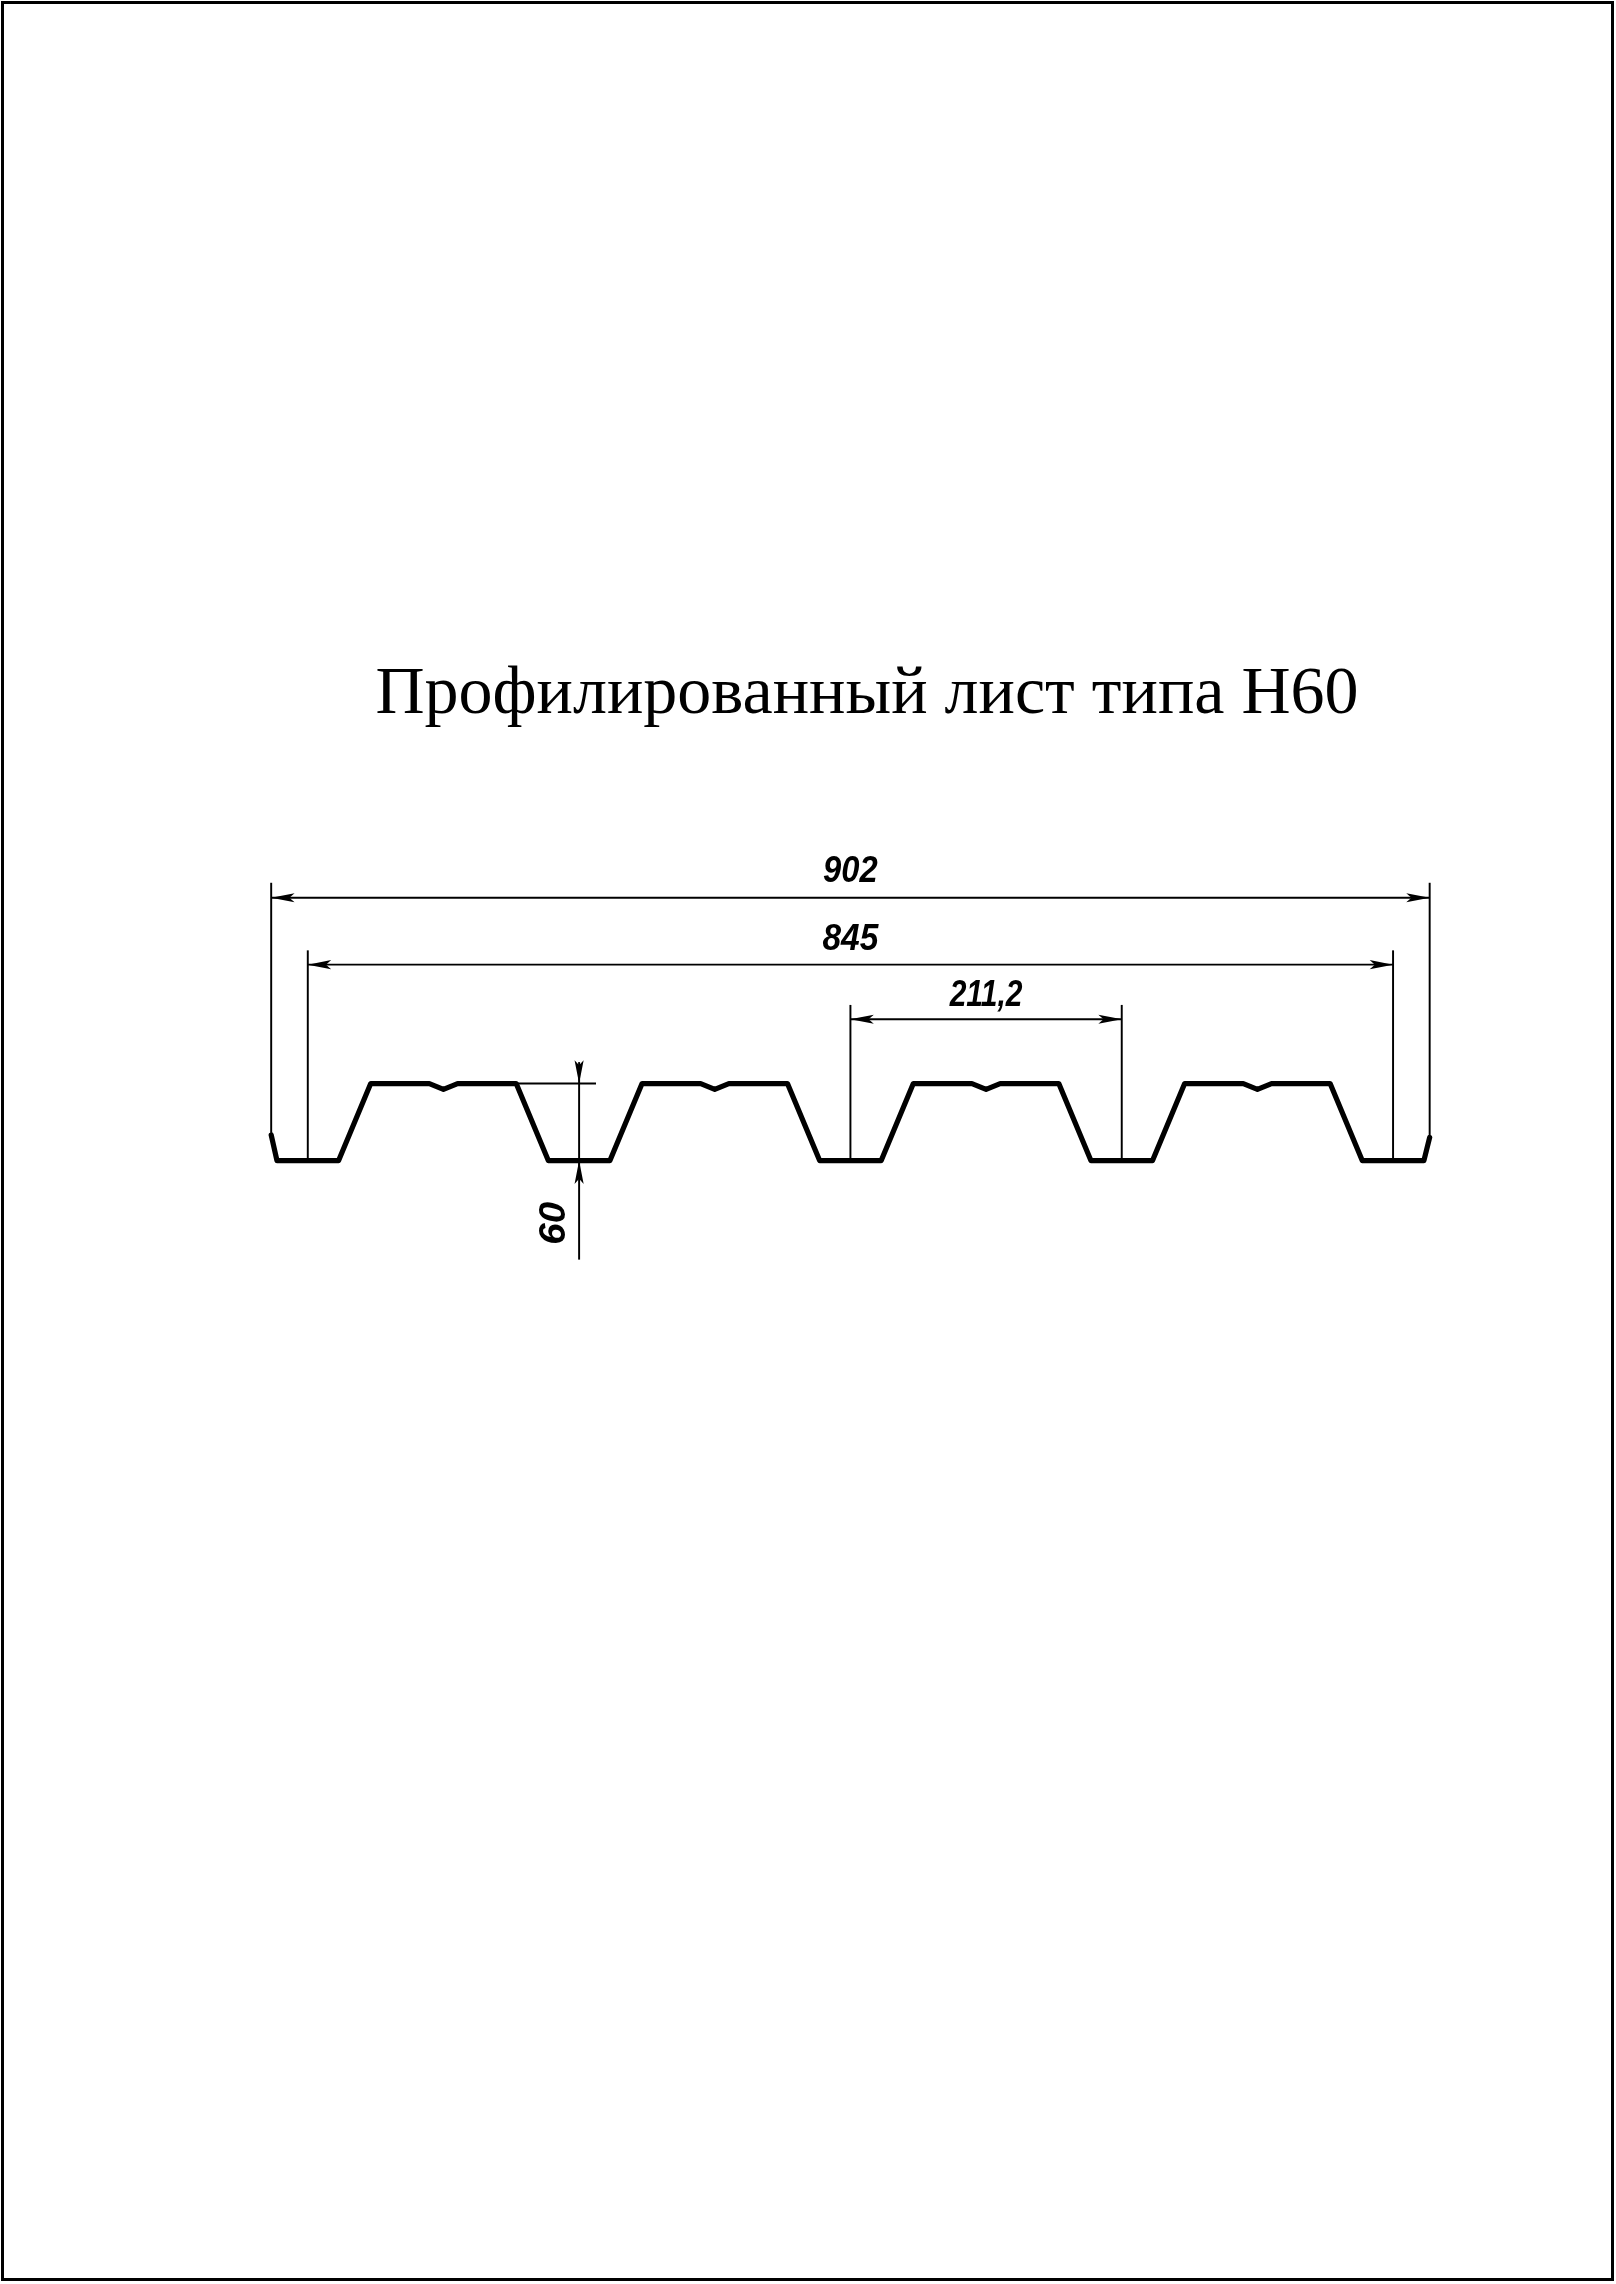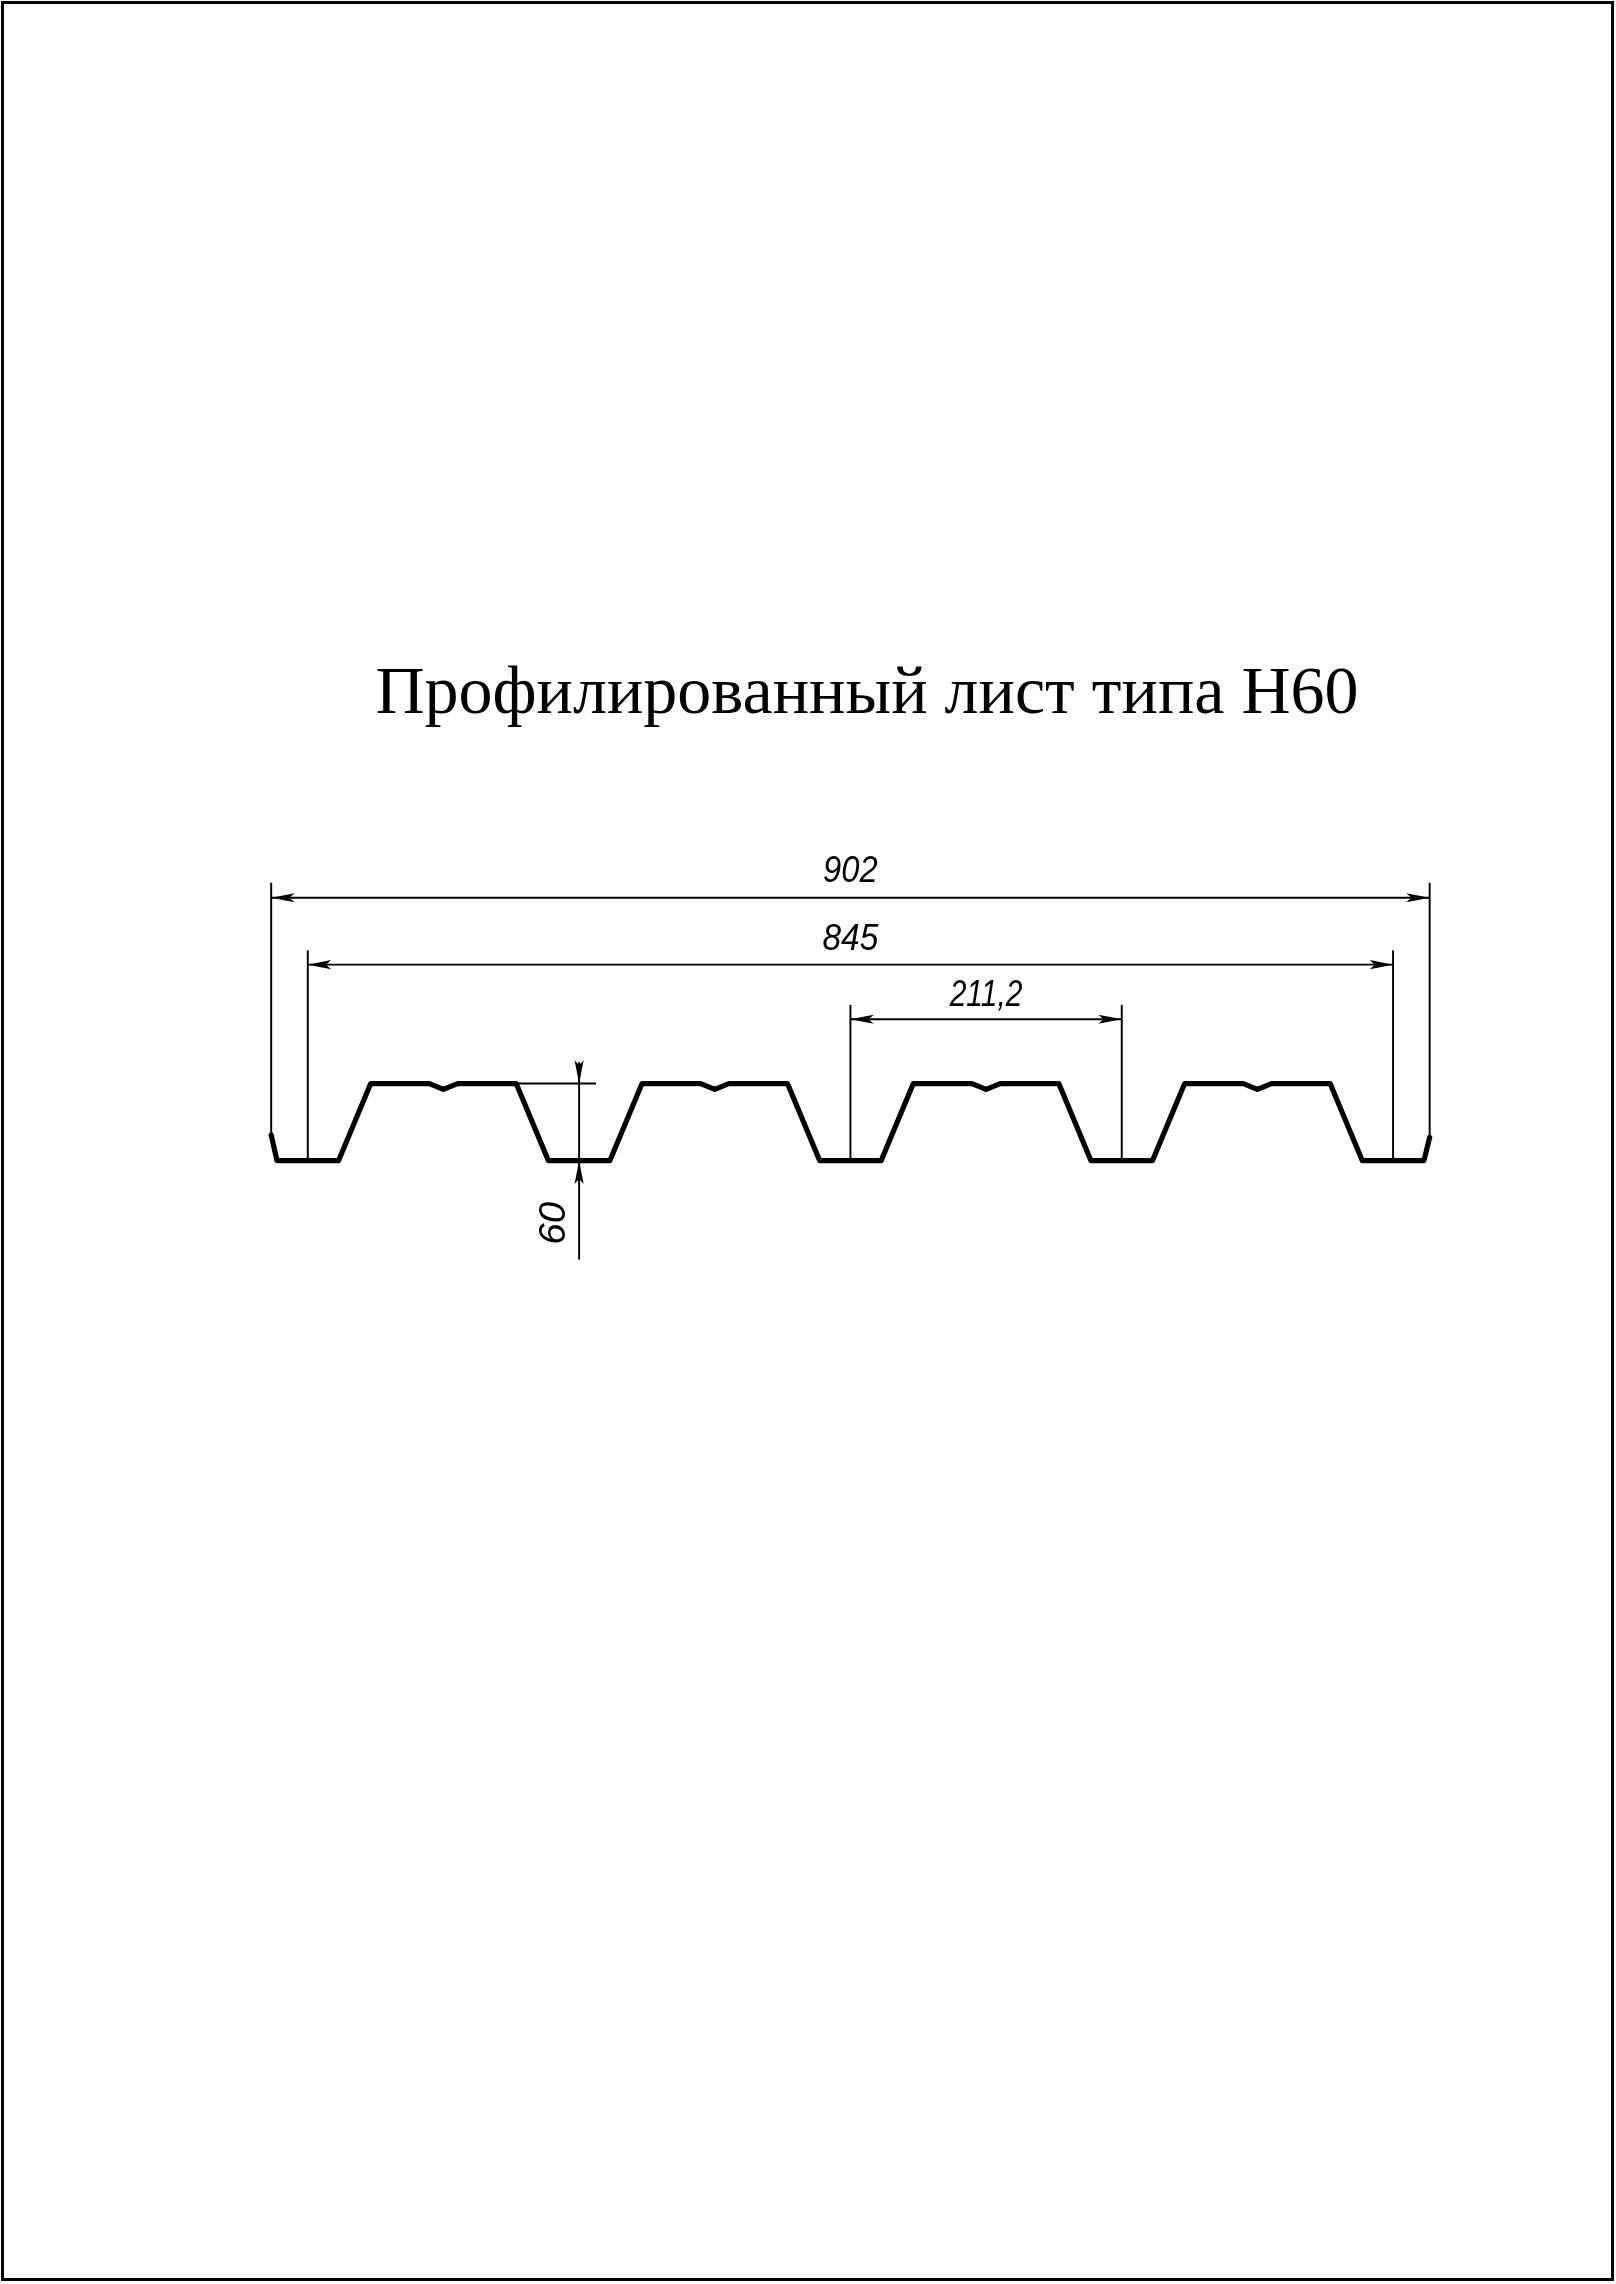--- a/index.html
+++ b/index.html
@@ -22,21 +22,21 @@
     font-family:"Liberation Serif",serif;
     font-size:68px;
     line-height:1;
     color:#000;
     white-space:nowrap;
     margin-left:21px;
   }
   .drawing-area{
     position:absolute;
     left:227px;top:845px;
-    width:1267px;height:455px;
+    width:1267px;height:455px;font-weight:bold;
   }
   .drawing-area svg{display:block;width:100%;height:100%;}
 </style>
 </head>
 <body>
 
 <div class="page-frame"></div>
 
 <div class="page-title">Профилированный лист типа Н60</div>
 

